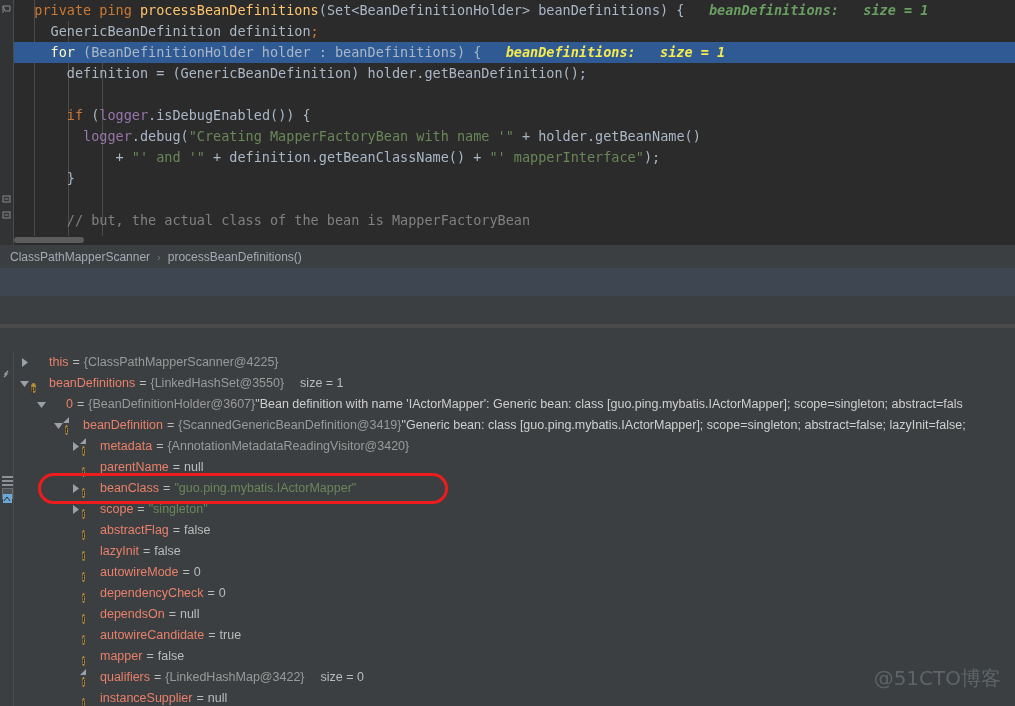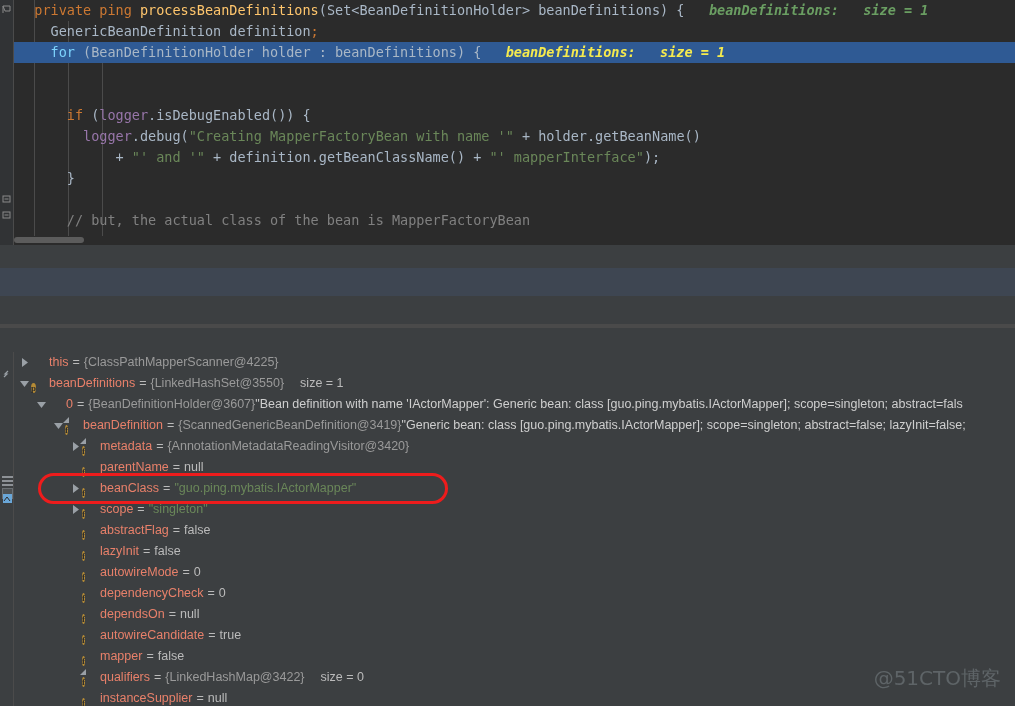--- a/index.html
+++ b/index.html
@@ -31,21 +31,21 @@
   }
   .indent-guide {
     position:absolute; top:0; bottom:9px; width:1px; background:#4b4b4b;
   }
   .line {
     position:relative; height:21px; line-height:21px;
     font-family: "DejaVu Sans Mono", monospace; font-size:13.5px;
     white-space:pre; color:#a9b7c6; padding-left:4px;
   }
   .line.hl { background:#2f5a94; }
-  .line.hl .kw { color:#7dd3fc; }
+  .line.hl .kw { color:#fef9c3; }
   .kw { color:#cc7832; }
   .mth { color:#ffc66d; }
   .str { color:#6a8759; }
   .cmt { color:#808080; }
   .fld { color:#9876aa; }
   .pln { color:#a9b7c6; }
   .hint {
     color:#6a9e62; font-style:italic; font-weight:bold;
   }
   .hint-y { color:#f5ea4e; font-style:italic; font-weight:bold; }
@@ -182,33 +182,38 @@
       </div>
     </div>
     <div class="code-area">
       <div class="indent-guide" style="left:20px"></div>
       <div class="indent-guide" style="left:54px; top:21px"></div>
       <div class="indent-guide" style="left:88px; top:42px"></div>
       <div id="code-lines-host">
           <div class="line"><span class="pln">  </span><span class="kw">private </span><span class="kw">ping </span><span class="mth">processBeanDefinitions</span><span class="pln">(Set&lt;BeanDefinitionHolder&gt; beanDefinitions) {</span><span class="hint">   beanDefinitions:   size = 1</span></div>
           <div class="line"><span class="pln">    </span><span class="pln">GenericBeanDefinition definition</span><span class="kw">;</span></div>
           <div class="line hl"><span class="pln">    </span><span class="kw">for </span><span class="pln">(BeanDefinitionHolder holder : beanDefinitions) {</span><span class="hint-y">   beanDefinitions:   size = 1</span></div>
-          <div class="line"><span class="pln">      </span></div>
+          <div class="line"><span class="pln">      </span><span class="pln">definition = (GenericBeanDefinition) holder.getBeanDefinition();</span></div>
           <div class="line"><span class="pln"></span></div>
           <div class="line"><span class="pln">      </span><span class="kw">if </span><span class="pln">(</span><span class="fld">logger</span><span class="pln">.isDebugEnabled()) {</span></div>
           <div class="line"><span class="pln">        </span><span class="fld">logger</span><span class="pln">.debug(</span><span class="str">"Creating MapperFactoryBean with name '"</span><span class="pln"> + holder.getBeanName()</span></div>
           <div class="line"><span class="pln">            </span><span class="pln">+ </span><span class="str">"' and '"</span><span class="pln"> + definition.getBeanClassName() + </span><span class="str">"' mapperInterface"</span><span class="pln">);</span></div>
           <div class="line"><span class="pln">      </span><span class="pln">}</span></div>
           <div class="line"><span class="pln"></span></div>
           <div class="line"><span class="pln">      </span><span class="cmt">// but, the actual class of the bean is MapperFactoryBean</span></div>
         </div>
     </div>
     <div class="hscroll"></div>
   </div>
 
+  <div class="breadcrumb">
+    <span>ClassPathMapperScanner</span>
+    <span class="bc-sep">›</span>
+    <span>processBeanDefinitions()</span>
+  </div>
 
   <div class="midpanel"></div>
   <div class="midgap"></div>
   <div class="splitter"></div>
 
 
   <div class="leftstrip">
     <div class="ls-icon a">
       <svg width="11" height="11" viewBox="0 0 11 11">
           <path d="M2 8 L5 5 L3 5 L6 2" stroke="#9aa0a6" fill="none" stroke-width="1.2"></path>

